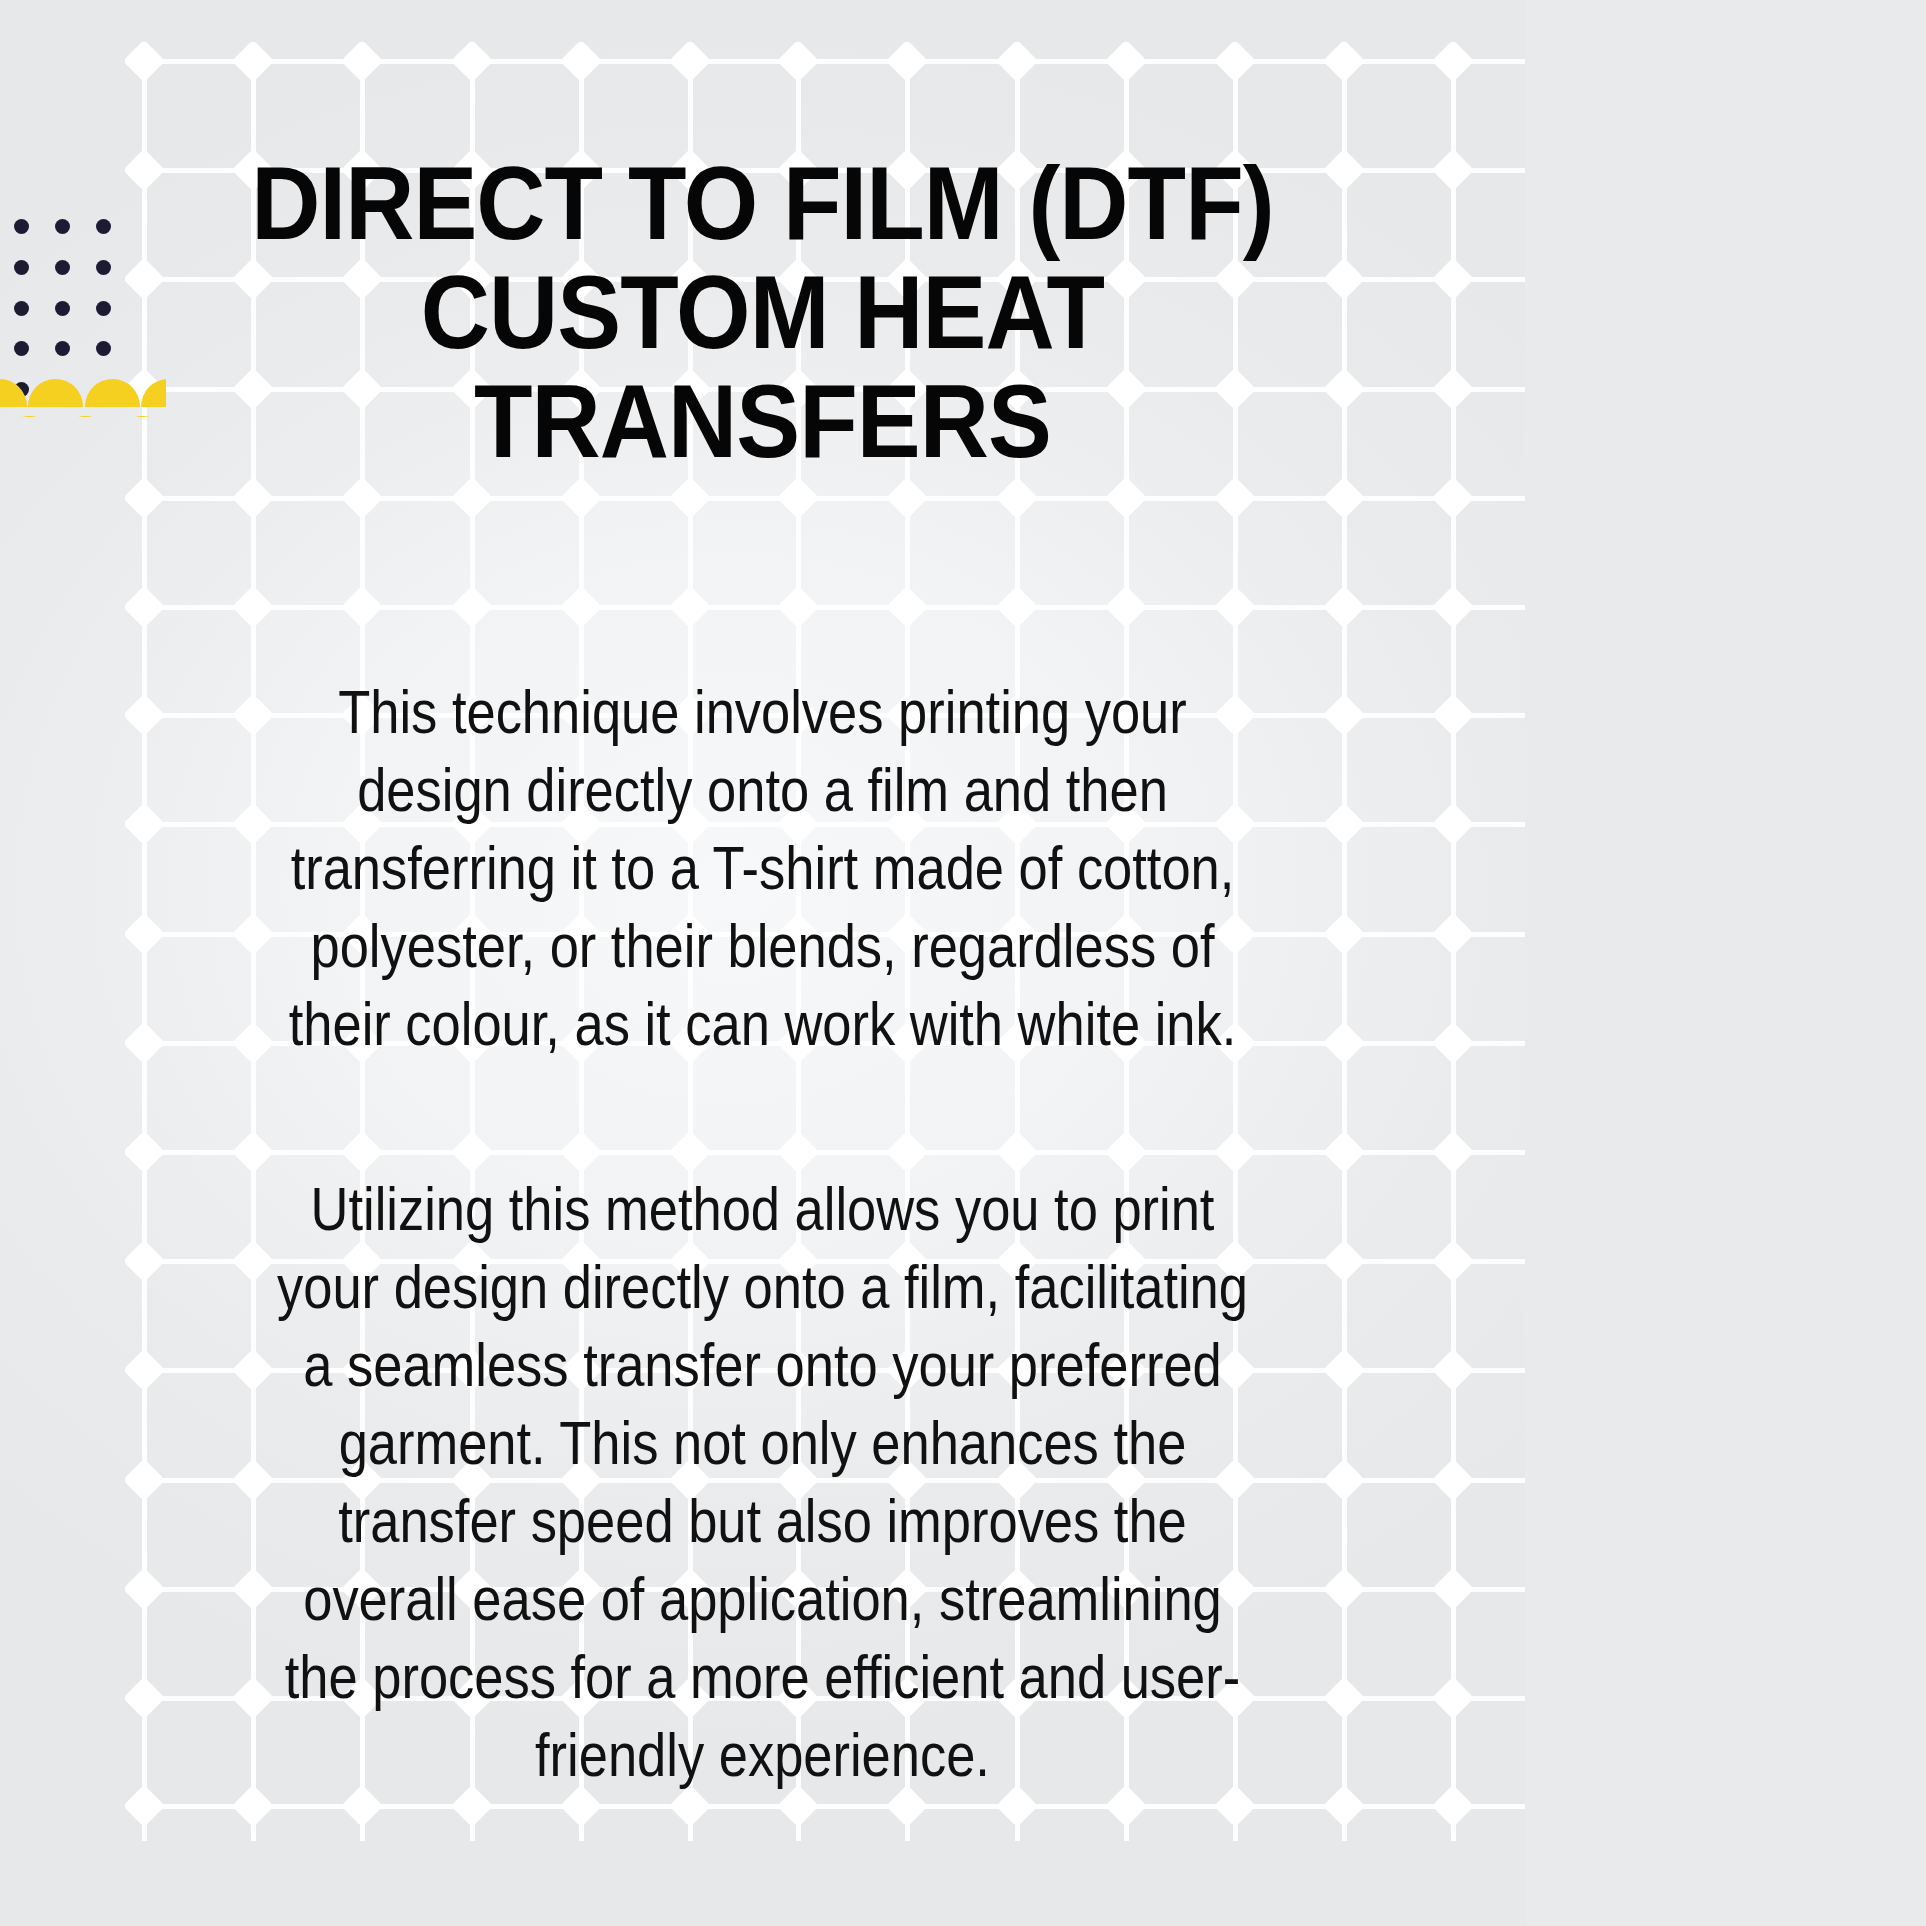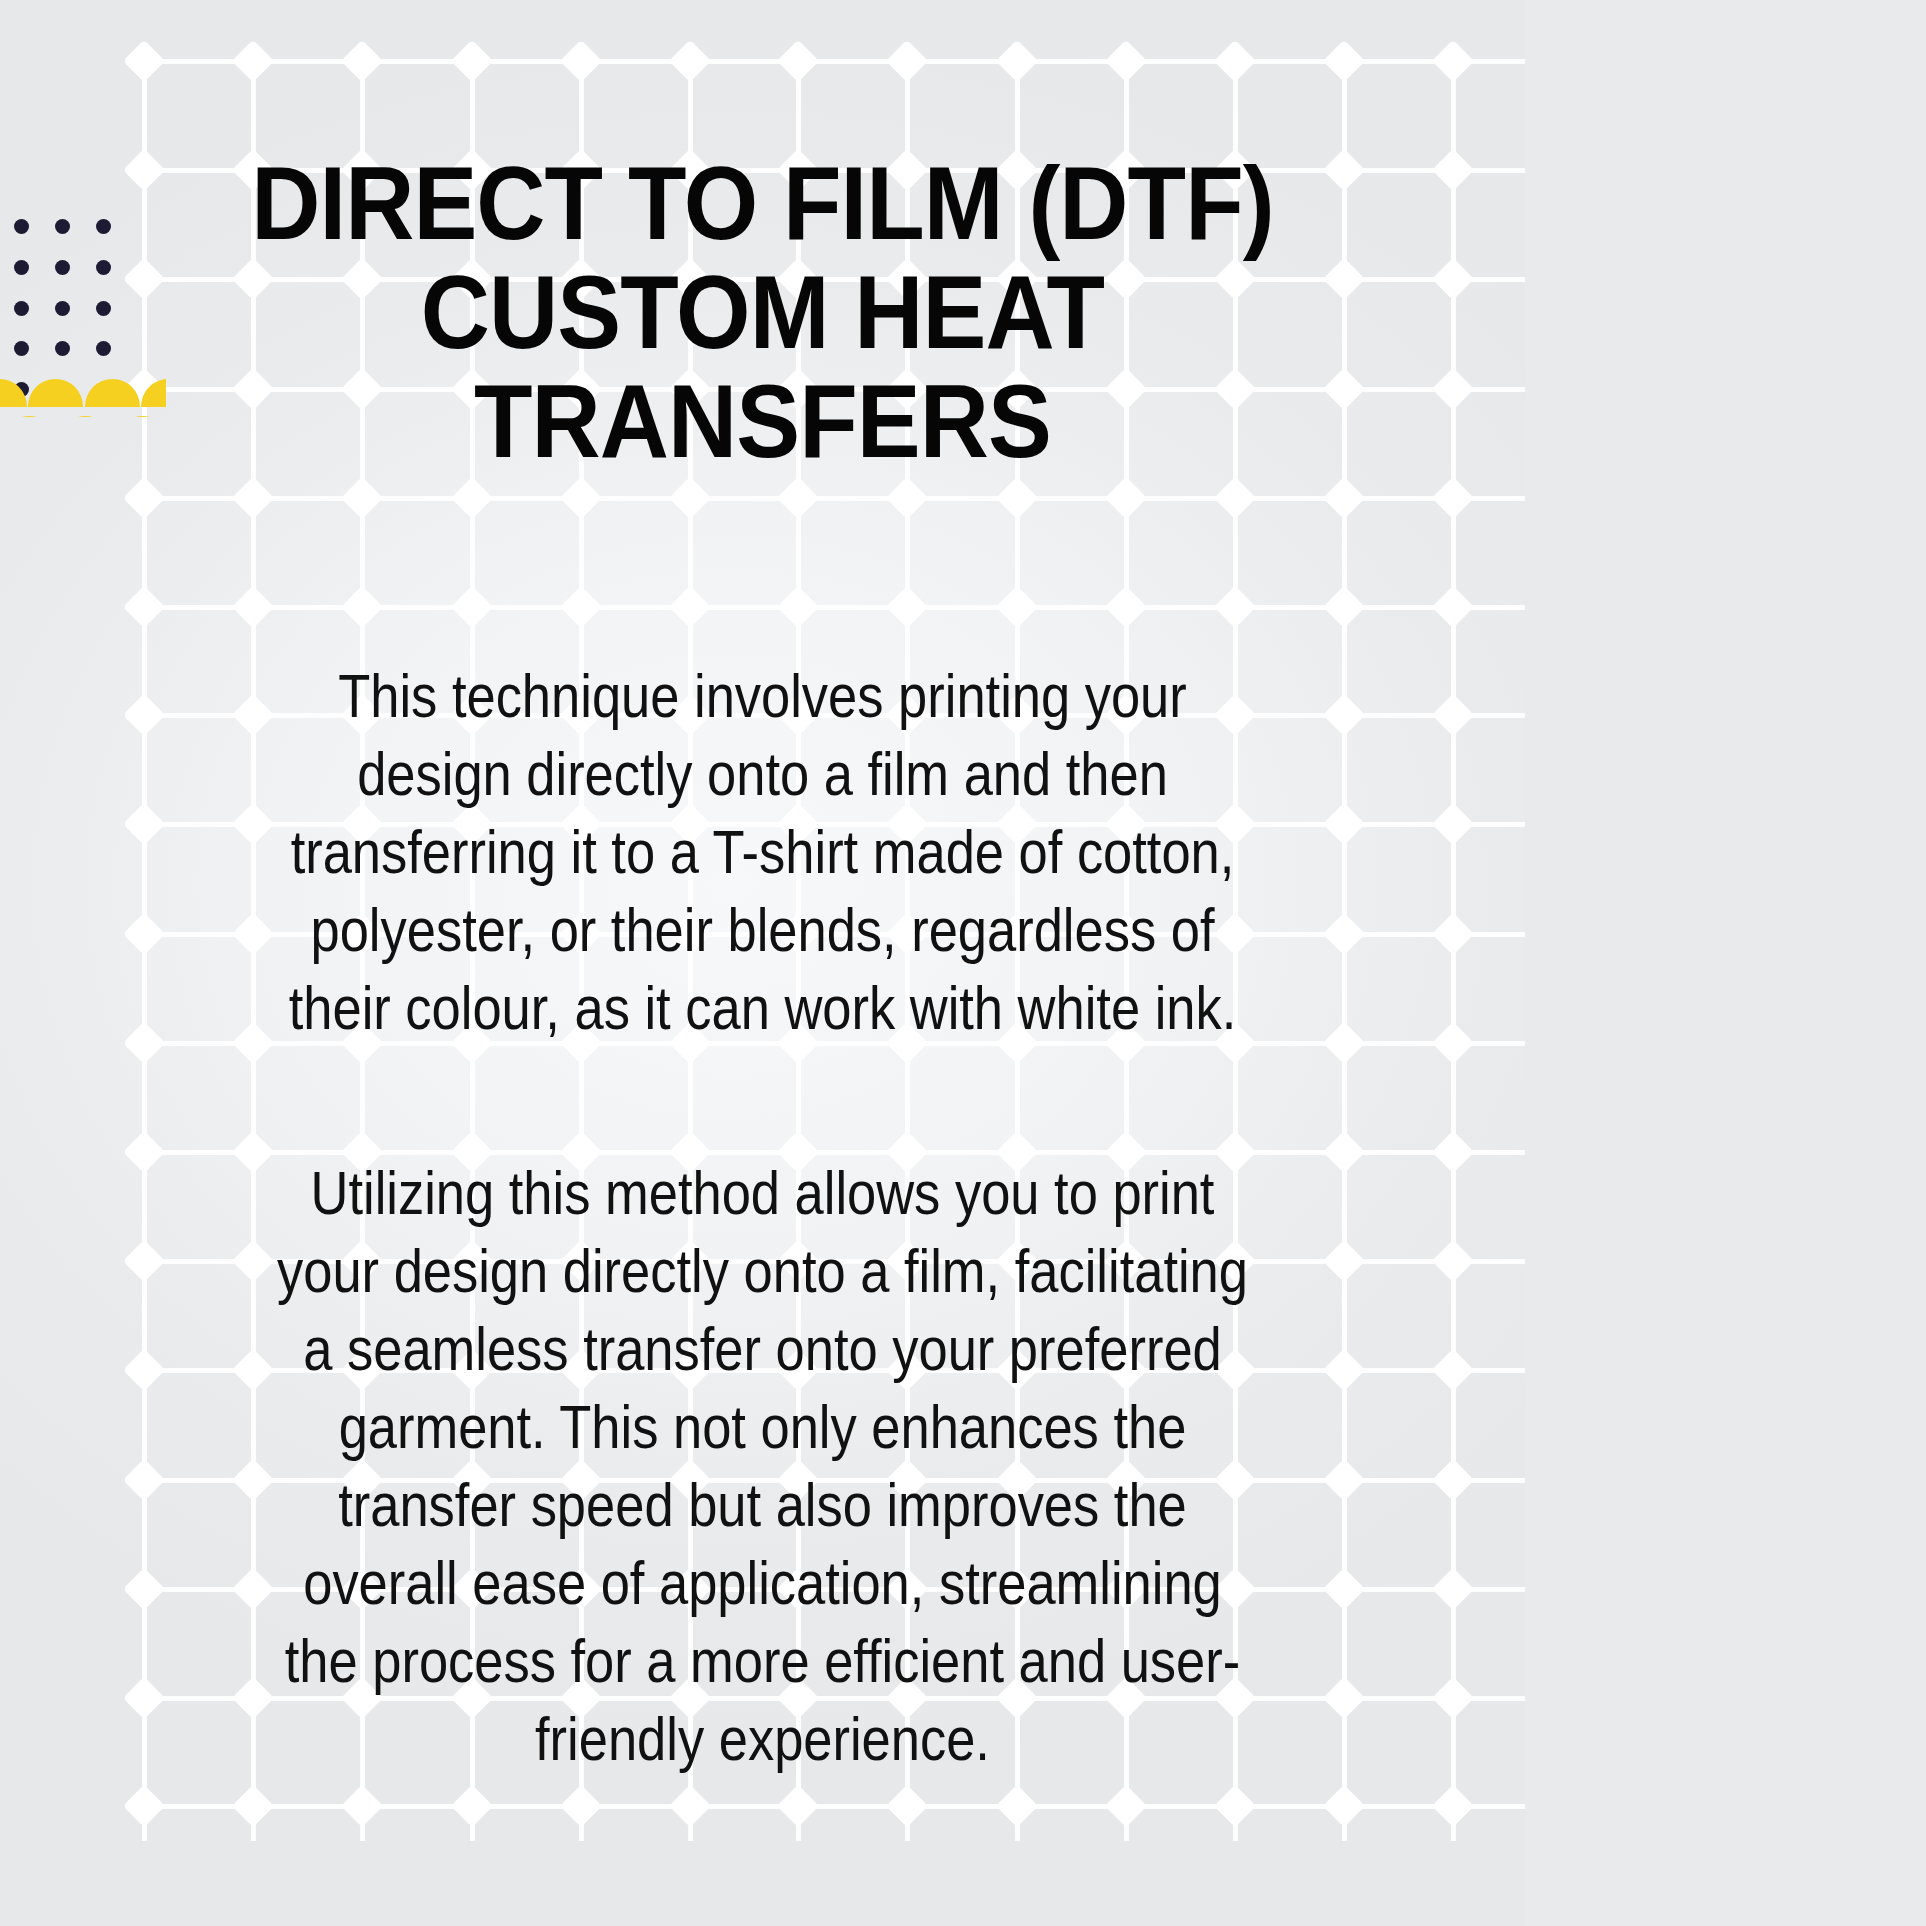--- a/index.html
+++ b/index.html
@@ -97,21 +97,21 @@
     font-size: 103px;
     line-height: 1.06;
     letter-spacing: -1px;
     color: #060606;
     text-transform: uppercase;
     transform: scaleX(0.93);
     transform-origin: center;
     white-space: pre-line;
   }
   .body-block {
-    margin: 0;
+    margin: 16px;
     padding: 0 30px;
   }
   .para {
     margin: 0;
     font-family: "Liberation Sans Narrow", "Liberation Sans", "DejaVu Sans Condensed", sans-serif;
     font-weight: 400;
     font-size: 61px;
     line-height: 1.28;
     color: #111111;
     text-align: center;

